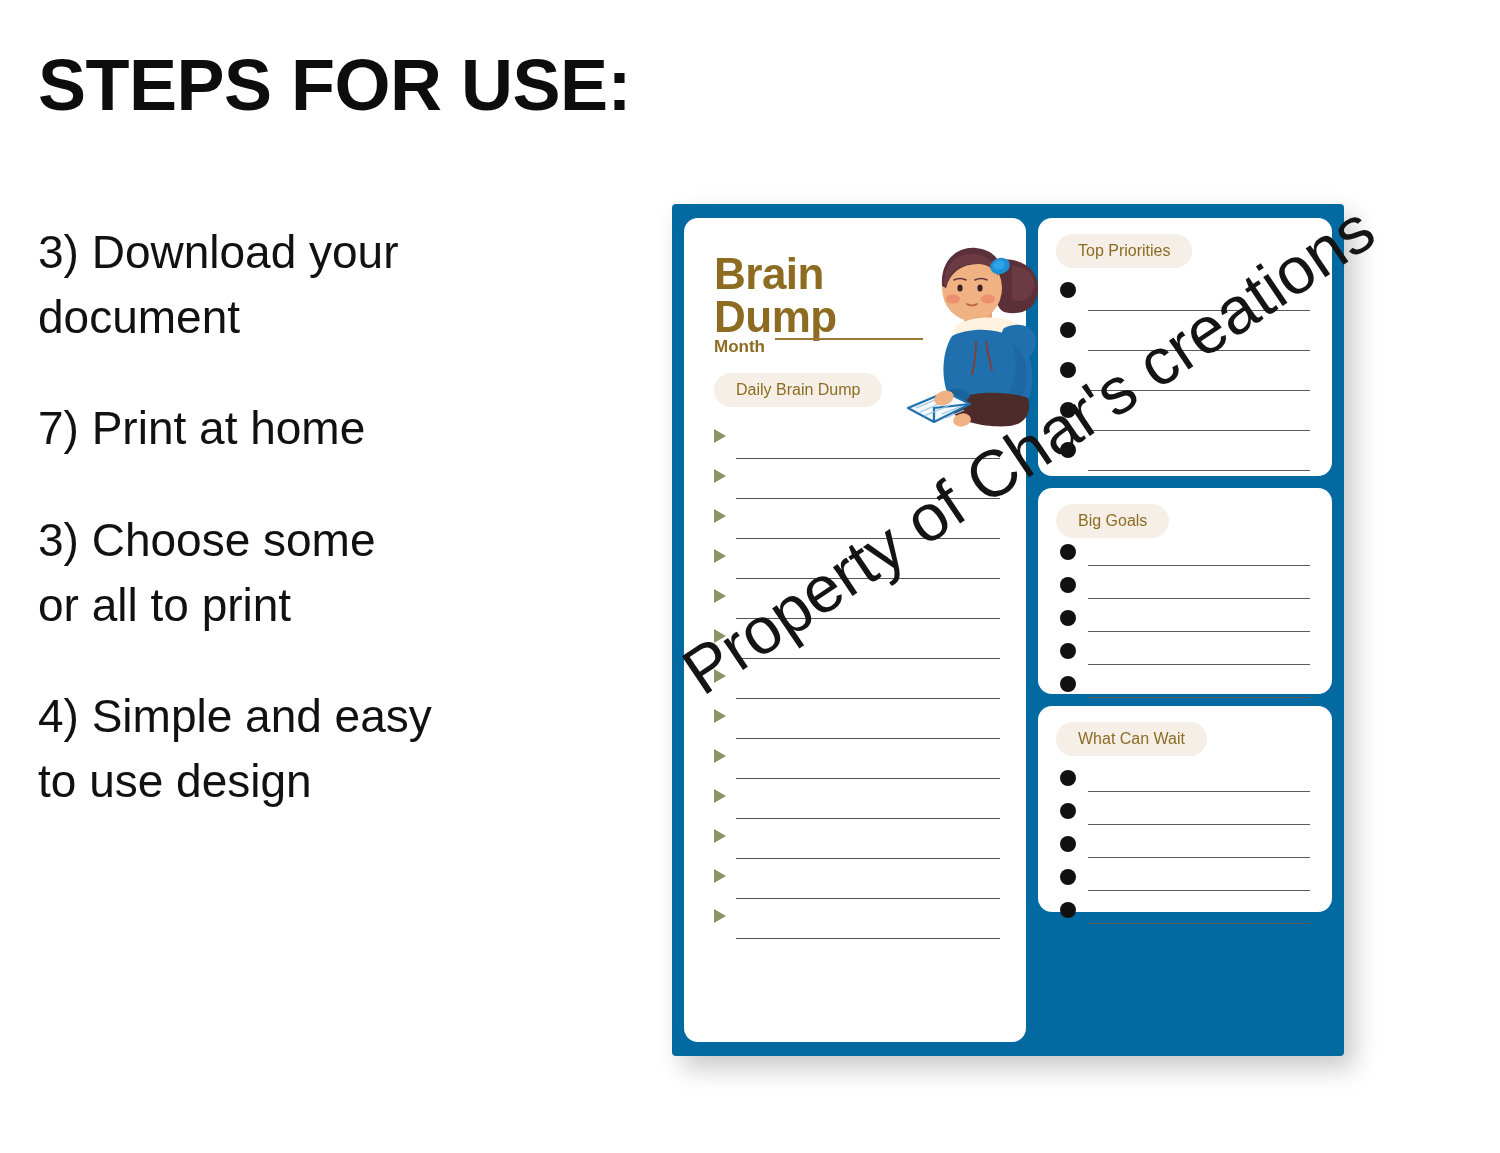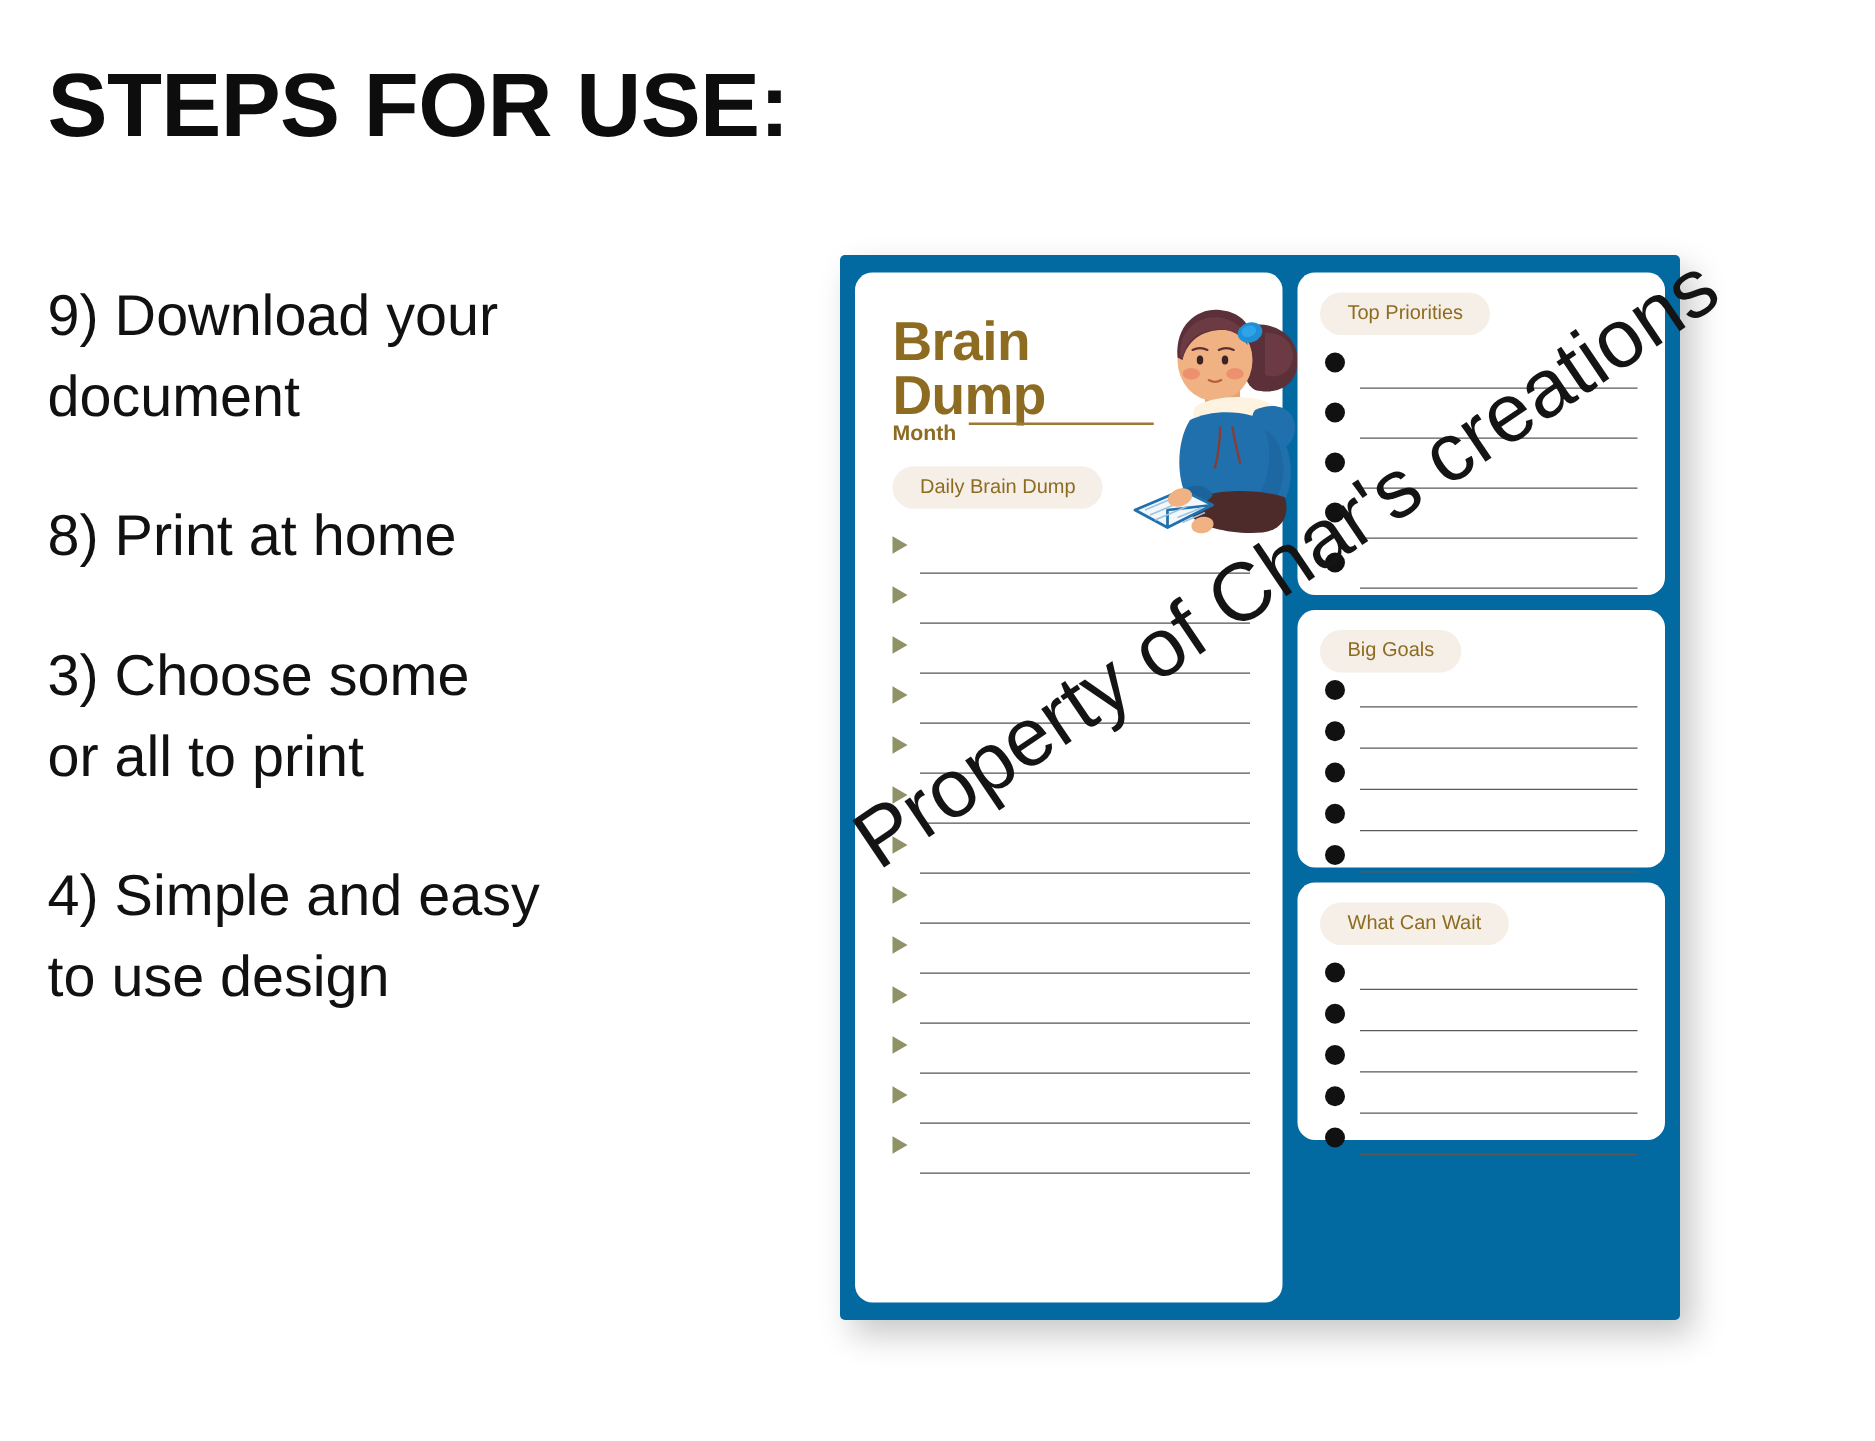--- a/index.html
+++ b/index.html
@@ -221,23 +221,23 @@
     white-space: nowrap;
     pointer-events: none;
     z-index: 50;
   }
 </style>
 </head>
 <body>
 
 <div id="instructions">
   <h1 id="steps-heading">STEPS FOR USE:</h1>
-  <p class="step">9) Download your
+  <p class="step">3) Download your
 document</p>
-  <p class="step">8) Print at home</p>
+  <p class="step">7) Print at home</p>
   <p class="step">3)  Choose some
 or all to print</p>
   <p class="step">4) Simple and easy
 to use design</p>
 </div>
 
 <div id="planner-page">
   <div id="planner-inner">
 
     <div id="brain-dump-card">

